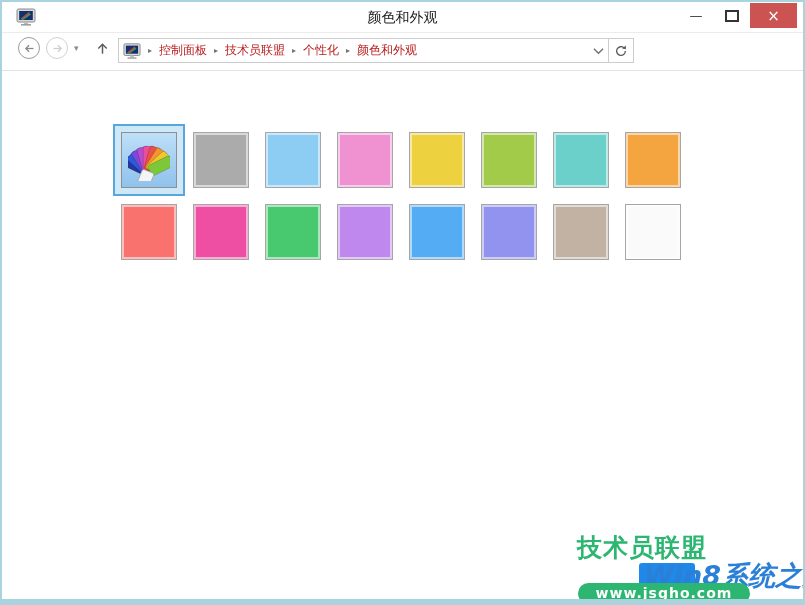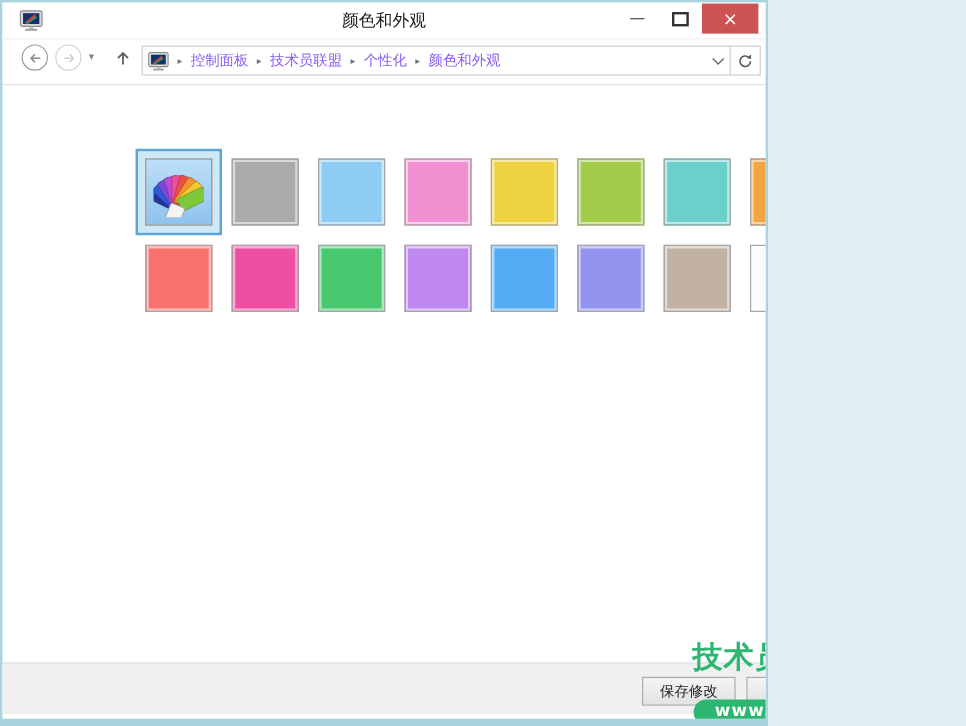--- a/index.html
+++ b/index.html
@@ -1,17 +1,17 @@
 <!DOCTYPE html>
 <html><head>
 <meta charset="utf-8">
 <style>
   html,body{margin:0;padding:0;background:#dfeef2;}
   .window{
-    position:relative;width:640px;height:605px;box-sizing:border-box;
+    position:relative;width:805px;height:605px;box-sizing:border-box;
     border:2px solid #a9d3dd;border-bottom-width:6px;background:#fff;
     font-family:"DejaVu Sans","Liberation Sans",sans-serif;overflow:hidden;
   }
   
   .titlebar{position:absolute;left:0;top:0;right:0;height:30px;background:#fff;border-bottom:1px solid #ececec;}
   .app-icon{position:absolute;left:14px;top:5px;width:20px;height:20px;}
   .win-title{position:absolute;left:120px;right:120px;top:7px;text-align:center;font-size:14px;color:#1a1a1a;white-space:nowrap;}
   .controls{position:absolute;right:6px;top:1px;display:flex;height:25px;}
   .ctl{width:36px;display:flex;align-items:center;justify-content:center;color:#333;font-size:13px;cursor:default;}
   .ctl .max-box{width:10px;height:8px;border:2px solid #333;}
@@ -19,21 +19,21 @@
   
   .navbar{position:absolute;left:0;top:31px;right:0;height:37px;background:#fff;border-bottom:1px solid #e2e2e2;}
   .circle-btn{position:absolute;top:4px;width:22px;height:22px;border-radius:50%;box-sizing:border-box;display:flex;align-items:center;justify-content:center;}
   .back-btn{left:16px;border:1px solid #9c9c9c;}
   .fwd-btn{left:44px;border:1px solid #d2d2d2;}
   .drop-caret{position:absolute;left:72px;top:10px;font-size:9px;color:#8a8a8a;}
   .up-btn{position:absolute;left:90px;top:5px;width:20px;height:20px;display:flex;align-items:center;justify-content:center;}
   .addressbar{position:absolute;left:116px;top:5px;width:516px;height:25px;box-sizing:border-box;border:1px solid #cdcdcd;display:flex;align-items:center;background:#fff;}
   .addr-icon{width:18px;height:18px;margin-left:4px;flex:0 0 auto;}
   .crumb-sep{font-size:8px;color:#707070;margin:0 7px;}
-  .crumb{font-size:12px;color:#8b5cf6;white-space:nowrap;cursor:default;}
+  .crumb{font-size:12px;color:#b91c1c;white-space:nowrap;cursor:default;}
   .addr-spacer{flex:1;}
   .addr-caret{width:20px;display:flex;justify-content:center;align-items:center;}
   .refresh-btn{width:24px;height:100%;border-left:1px solid #cdcdcd;display:flex;align-items:center;justify-content:center;}
   .searchbox{position:absolute;left:645px;top:5px;width:140px;height:25px;box-sizing:border-box;border:1px solid #cdcdcd;display:flex;align-items:center;background:#fff;}
   .searchbox input{border:0;outline:0;flex:1;min-width:0;font-size:12px;padding:0 0 0 8px;color:#444;background:transparent;font-family:inherit;}
   .searchbox input::placeholder{color:#9a9a9a;opacity:1;}
   .mag{width:24px;display:flex;align-items:center;justify-content:center;}
   
   .heading{position:absolute;left:101px;top:86px;font-size:16px;color:#1e3c9b;}
   .swatch-row{position:absolute;display:flex;gap:16px;align-items:center;}
@@ -185,24 +185,20 @@
       <div class="tile" style="background: rgb(249, 114, 110);"></div>
       <div class="tile" style="background: rgb(238, 79, 163);"></div>
       <div class="tile" style="background: rgb(73, 201, 111);"></div>
       <div class="tile" style="background: rgb(191, 136, 239);"></div>
       <div class="tile" style="background: rgb(84, 173, 244);"></div>
       <div class="tile" style="background: rgb(145, 147, 239);"></div>
       <div class="tile" style="background: rgb(194, 178, 163);"></div>
       <div class="tile" style="background: rgb(250, 250, 250);"></div>
     </div>
 
-  <div class="footer">
-    <button class="fbtn save">保存修改</button>
-    <button class="fbtn cancel">取消</button>
-  </div>
 
   <div class="wm">
     <div class="wm-rect"></div>
     <div class="wm-site">Win8系统之家</div>
     <div class="wm-title">技术员联盟</div>
     <div class="wm-pill">www.jsgho.com</div>
   </div>
 
 </div>
 

